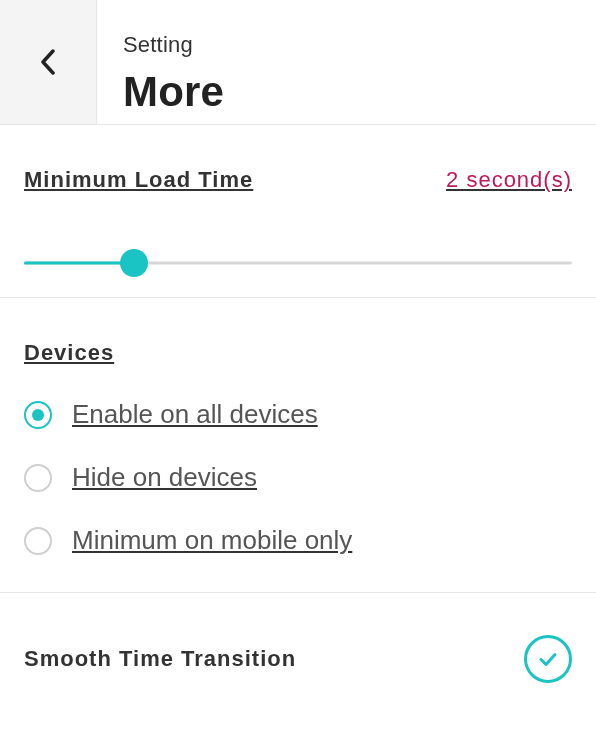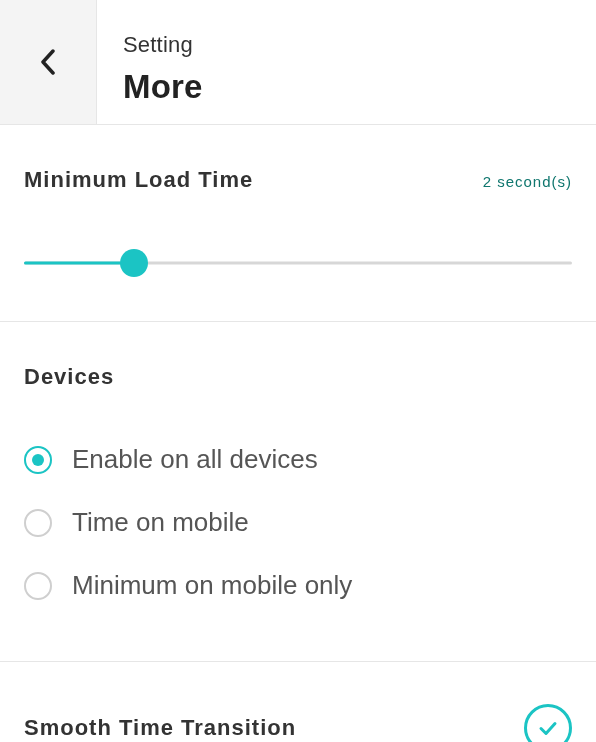--- a/index.html
+++ b/index.html
@@ -28,49 +28,50 @@
       flex-direction: column;
       justify-content: flex-start;
     }
     .breadcrumb {
       font-size: 22px;
       font-weight: 400;
       color: #333;
       letter-spacing: 0.2px;
     }
     .page-title {
-      font-size: 33px;
+      font-size: 42px;
       font-weight: 700;
       color: #222;
       margin-top: 10px;
       letter-spacing: 0.2px;
     }
 
     
     .section {
-      padding: 42px 24px 44px 24px;
+      padding: 42px 24px 20px 24px;
       border-bottom: 1px solid #e6e6e6;
+      text-decoration: underline;
     }
 
     
     .loadtime-row {
       display: flex;
       justify-content: space-between;
       align-items: baseline;
     }
     .section-label {
       font-size: 22px;
       font-weight: 700;
       color: #333;
       letter-spacing: 1px;
     }
     .loadtime-value {
-      font-size: 15px;
+      font-size: 22px;
       font-weight: 400;
-      color: #0f766e;
+      color: #be185d;
       letter-spacing: 1px;
     }
     .slider {
       position: relative;
       margin-top: 56px;
       height: 28px;
       cursor: pointer;
     }
     .slider-track-bg {
       position: absolute;
@@ -102,21 +103,21 @@
       border-radius: 50%;
       transform: translate(-50%, -50%);
     }
 
     
     .devices-title {
       font-size: 22px;
       font-weight: 700;
       color: #333;
       letter-spacing: 1px;
-      margin-bottom: 38px;
+      margin-bottom: 17px;
     }
     .radio-item {
       display: flex;
       align-items: center;
       padding: 16px 0;
       cursor: pointer;
     }
     .radio-circle {
       width: 28px;
       height: 28px;
@@ -195,21 +196,21 @@
 <section class="section">
   <div class="devices-title">Devices</div>
 
   <div class="radio-item">
     <span class="radio-circle checked"></span>
     <span class="radio-label">Enable on all devices</span>
   </div>
 
   <div class="radio-item">
     <span class="radio-circle"></span>
-    <span class="radio-label">Time on mobile</span>
+    <span class="radio-label">Hide on devices</span>
   </div>
 
   <div class="radio-item">
     <span class="radio-circle"></span>
     <span class="radio-label">Minimum on mobile only</span>
   </div>
 </section>
 
 <div class="toggle-row">
   <span class="section-label">Smooth Time Transition</span>

